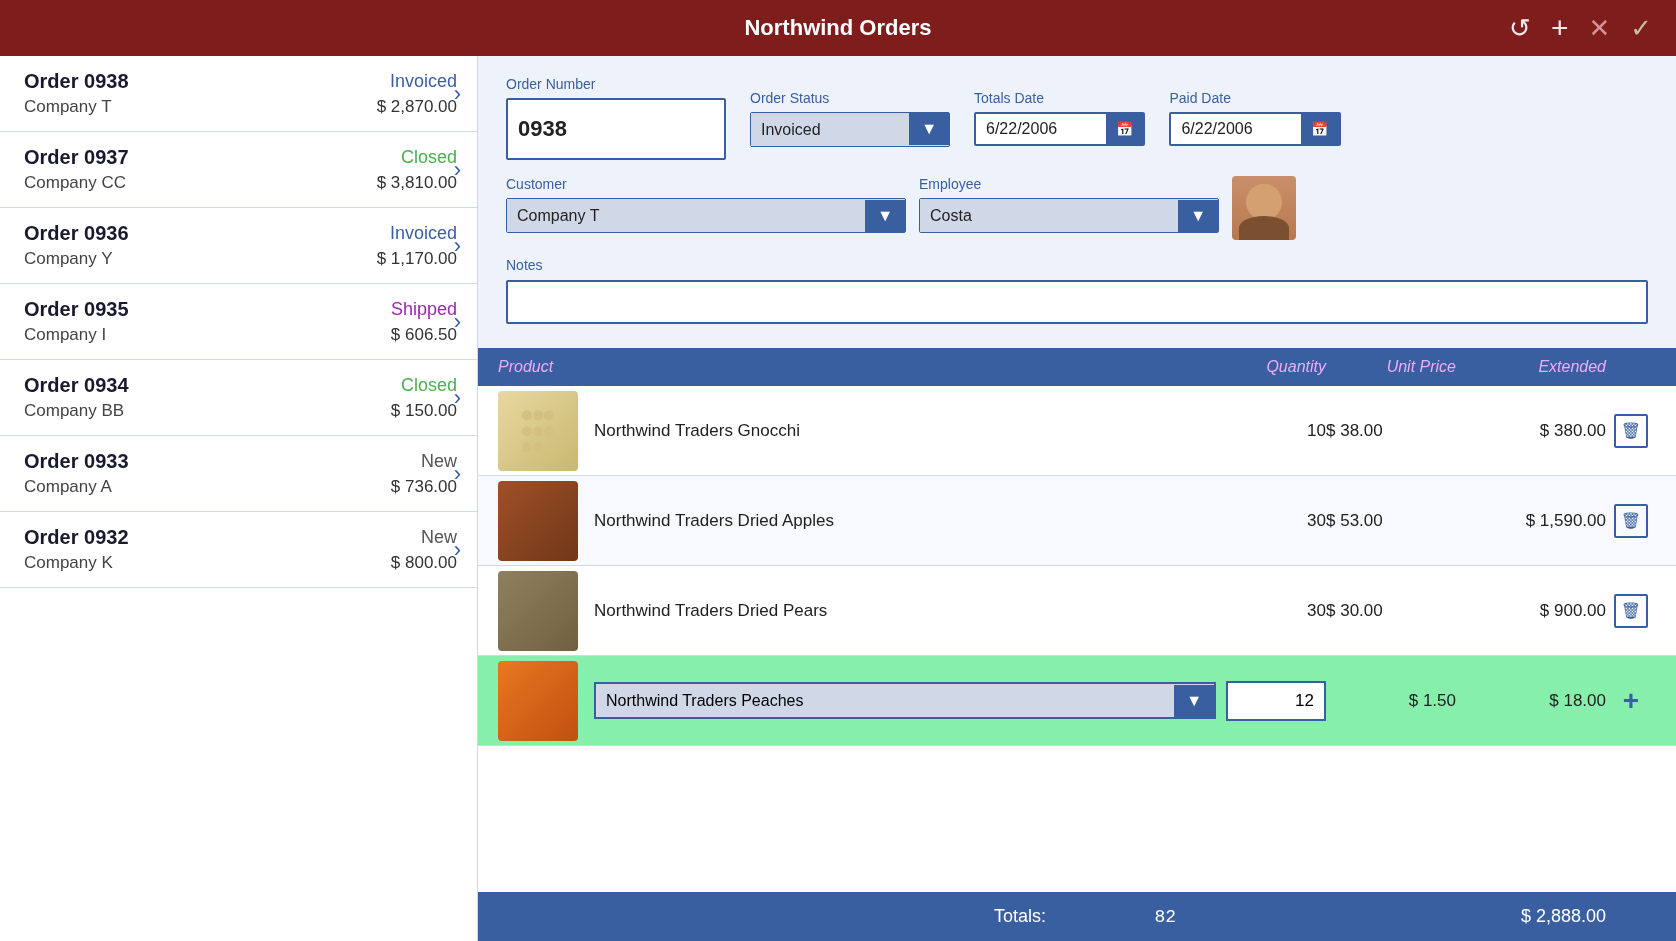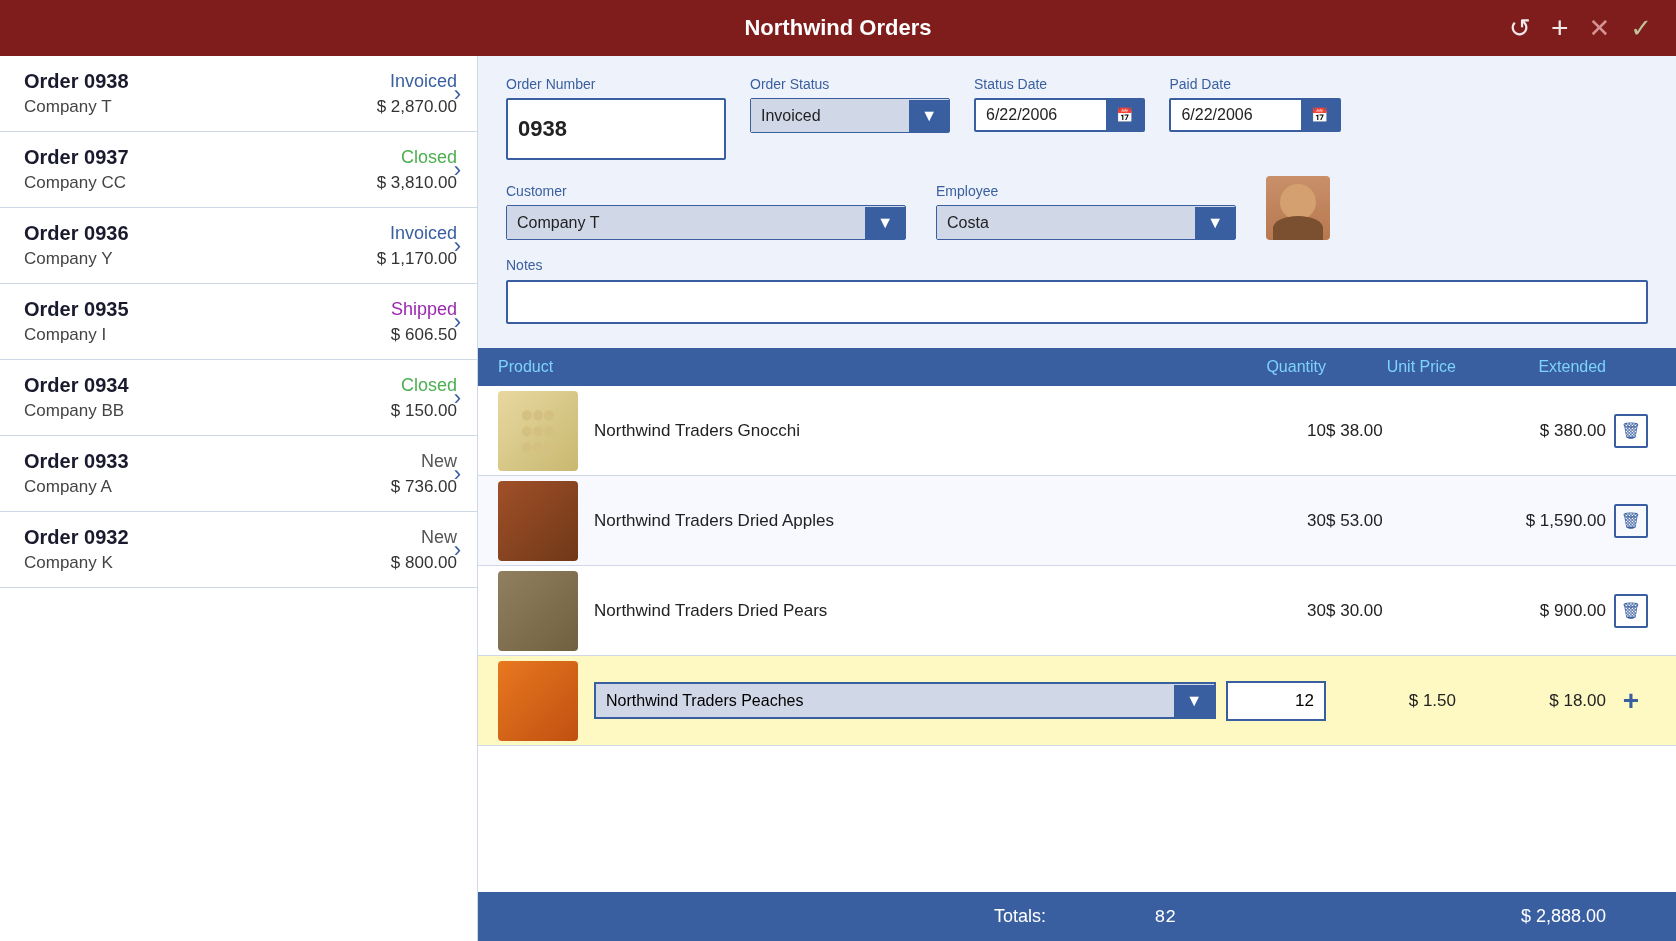--- a/index.html
+++ b/index.html
@@ -109,21 +109,21 @@
 
     
     .form-section {
       background: #eef2fa;
       padding: 20px 28px 12px 28px;
     }
     .form-row {
       display: flex;
       gap: 24px;
       margin-bottom: 16px;
-      align-items: flex-start;
+      align-items: center;
     }
     .form-group {
       display: flex;
       flex-direction: column;
       gap: 6px;
     }
     .form-label {
       font-size: 14px;
       color: #3a5fa0;
       font-weight: 500;
@@ -187,23 +187,22 @@
       border: none;
       color: white;
       padding: 7px 10px;
       cursor: pointer;
       font-size: 14px;
     }
 
     
     .customer-row {
       display: flex;
-      gap: 30px;
+      gap: 13px;
       margin-bottom: 16px;
-      align-items: flex-end;
     }
     .customer-select-wide {
       width: 400px;
     }
     .employee-select-wide {
       width: 300px;
     }
     .employee-photo {
       width: 64px;
       height: 64px;
@@ -235,23 +234,24 @@
     .products-table {
       flex: 1;
       overflow: hidden;
       display: flex;
       flex-direction: column;
     }
     .table-header {
       background: #3a5fa0;
       display: flex;
       padding: 10px 20px;
-      color: #7dd3fc;
+      color: #f0abfc;
       font-size: 16px;
       font-weight: 500;
+      font-style: italic;
     }
     .col-product { flex: 1; }
     .col-qty { width: 110px; text-align: right; }
     .col-unit { width: 130px; text-align: right; }
     .col-ext { width: 150px; text-align: right; }
     .col-del { width: 50px; }
 
     .table-body {
       flex: 1;
       overflow-y: auto;
@@ -317,21 +317,21 @@
       font-size: 16px;
       border-radius: 2px;
     }
 
     
     .new-product-row {
       display: flex;
       align-items: center;
       padding: 0 20px;
       min-height: 90px;
-      background: #fef9c3;
+      background: #86efac;
       border-bottom: 1px solid #d0d8e8;
     }
     .new-product-select-wrapper {
       flex: 1;
       display: flex;
       align-items: center;
       border: 2px solid #3a5fa0;
       background: #d0d8e8;
     }
     .new-product-select {
@@ -580,21 +580,21 @@
             <select class="form-select" style="flex:1;padding:8px 10px;font-size:16px;">
               <option>New</option>
               <option selected="">Invoiced</option>
               <option>Shipped</option>
               <option>Closed</option>
             </select>
             <button class="select-btn">▼</button>
           </div>
         </div>
         <div class="form-group">
-          <label class="form-label">Status Date</label>
+          <label class="form-label">Totals Date</label>
           <div class="date-wrapper">
             <input class="date-input" value="6/22/2006" style="">
             <button class="date-btn">📅</button>
           </div>
         </div>
         <div class="form-group">
           <label class="form-label">Paid Date</label>
           <div class="date-wrapper">
             <input class="date-input" value="6/22/2006" style="">
             <button class="date-btn">📅</button>

